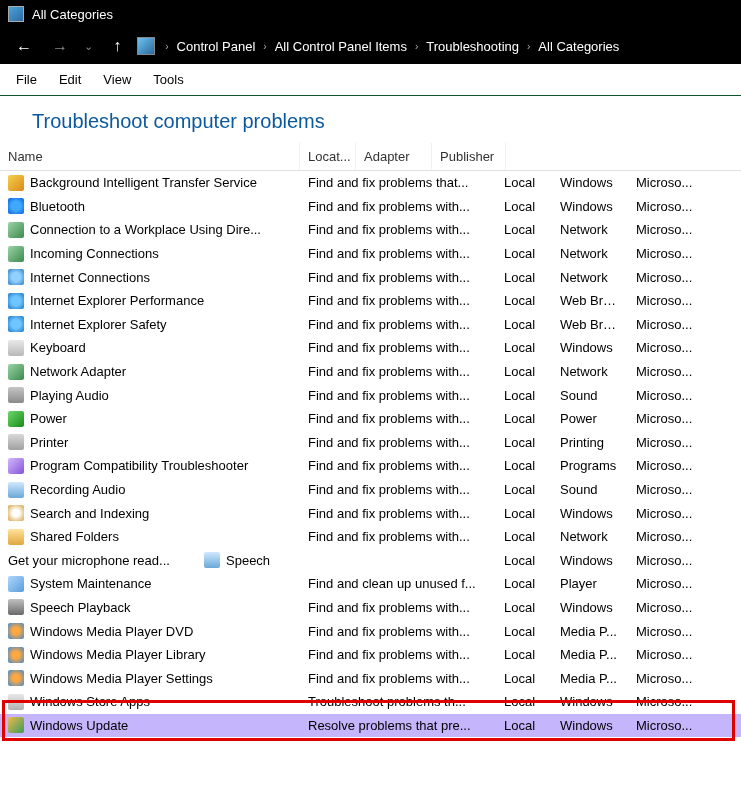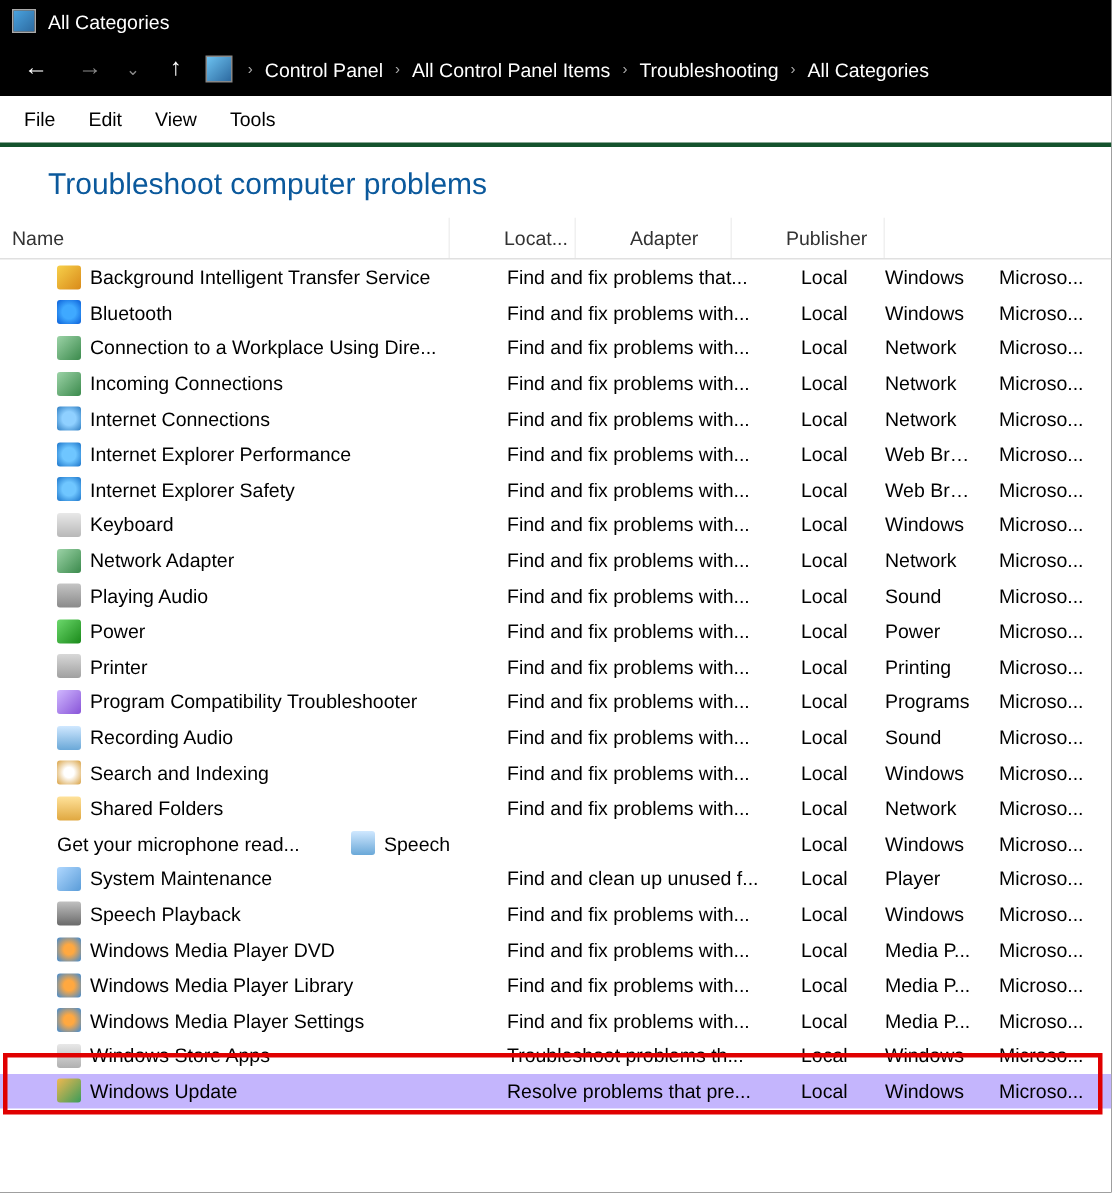--- a/index.html
+++ b/index.html
@@ -8,33 +8,33 @@
 .titlebar { background: #000; color: #fff; display: flex; align-items: center; padding: 6px 8px; font-size: 13px; gap: 8px; }
 .titlebar .tb-icon { width: 16px; height: 16px; background: linear-gradient(135deg,#4aa3df,#2d6aa0); display:inline-block; border:1px solid #aaa; }
 .navbar { background: #000; color: #fff; display: flex; align-items: center; padding: 4px 8px; gap: 4px; font-size: 13px; }
 .nav-arrow { width: 32px; height: 28px; display: flex; align-items: center; justify-content: center; color: #fff; font-size: 16px; cursor: pointer; }
 .nav-arrow.disabled { color: #888; }
 .nav-chev { color: #888; font-size: 11px; padding: 0 4px; }
 .breadcrumb { display: flex; align-items: center; background: #000; flex: 1; }
 .bc-icon { width: 18px; height: 18px; background: linear-gradient(135deg,#6cc1f0,#2d6aa0); border:1px solid #888; margin-right: 4px;}
 .bc-sep { color: #aaa; padding: 0 6px; font-size: 10px; }
 .bc-item { color: #fff; padding: 4px 2px; cursor: pointer; }
-.menubar { background: #fff; display: flex; gap: 2px; padding: 4px 6px; border-bottom: 3px solid #14532d; font-size: 13px; }
+.menubar { background: #fff; display: flex; gap: 2px; padding: 4px 6px; border-bottom: 1px solid #14532d; font-size: 13px; }
 .menu-item { padding: 4px 10px; cursor: pointer; }
 .heading { color: #0b599c; font-size: 20px; font-weight: 400; padding: 14px 16px 10px 32px; }
 .listview { flex: 1; overflow: hidden; font-size: 13px; }
-.headers { display: flex; border-bottom: 1px solid #e0e0e0; color: #333; gap: 28px; }
+.headers { display: flex; border-bottom: 1px solid #e0e0e0; color: #333; }
 .hdr { padding: 6px 8px; border-right: 1px solid #f0f0f0; font-weight: 400; cursor: pointer; }
 .col-name { width: 300px; }
 .col-desc { width: 196px; }
 .col-loc { width: 56px; }
 .col-cat { width: 76px; }
 .col-pub { width: 74px; }
 .rows { }
-.row { display: flex; align-items: center; height: 23.6px; cursor: pointer; padding-left: 30px; }
+.row { display: flex; align-items: center; height: 23.6px; cursor: pointer; }
 .row .cell { padding: 2px 8px; white-space: nowrap; overflow: hidden; text-overflow: ellipsis; }
 .row .name-cell { display: flex; align-items: center; gap: 6px; }
 .row .ic { width: 16px; height: 16px; flex-shrink: 0; display:inline-block; border-radius:2px;}
 .row.selected { background: #c4b5fd; }
 .highlight-box { position: absolute; border: 3px solid #e00000; pointer-events: none; }
 .ic-transfer { background: linear-gradient(135deg,#f7d04a,#d98a1a); }
 .ic-bt { background: radial-gradient(circle,#3fa9ff 40%,#0a5ed8 100%); border-radius:50%; }
 .ic-net { background: linear-gradient(135deg,#9cd3a7,#3b8a4c); }
 .ic-globe { background: radial-gradient(circle,#8fd0ff 40%,#2d7cc1 100%); border-radius:50%; }
 .ic-ie { background: radial-gradient(circle,#6fc6ff 40%,#1a73c9 100%); border-radius:50%; }

